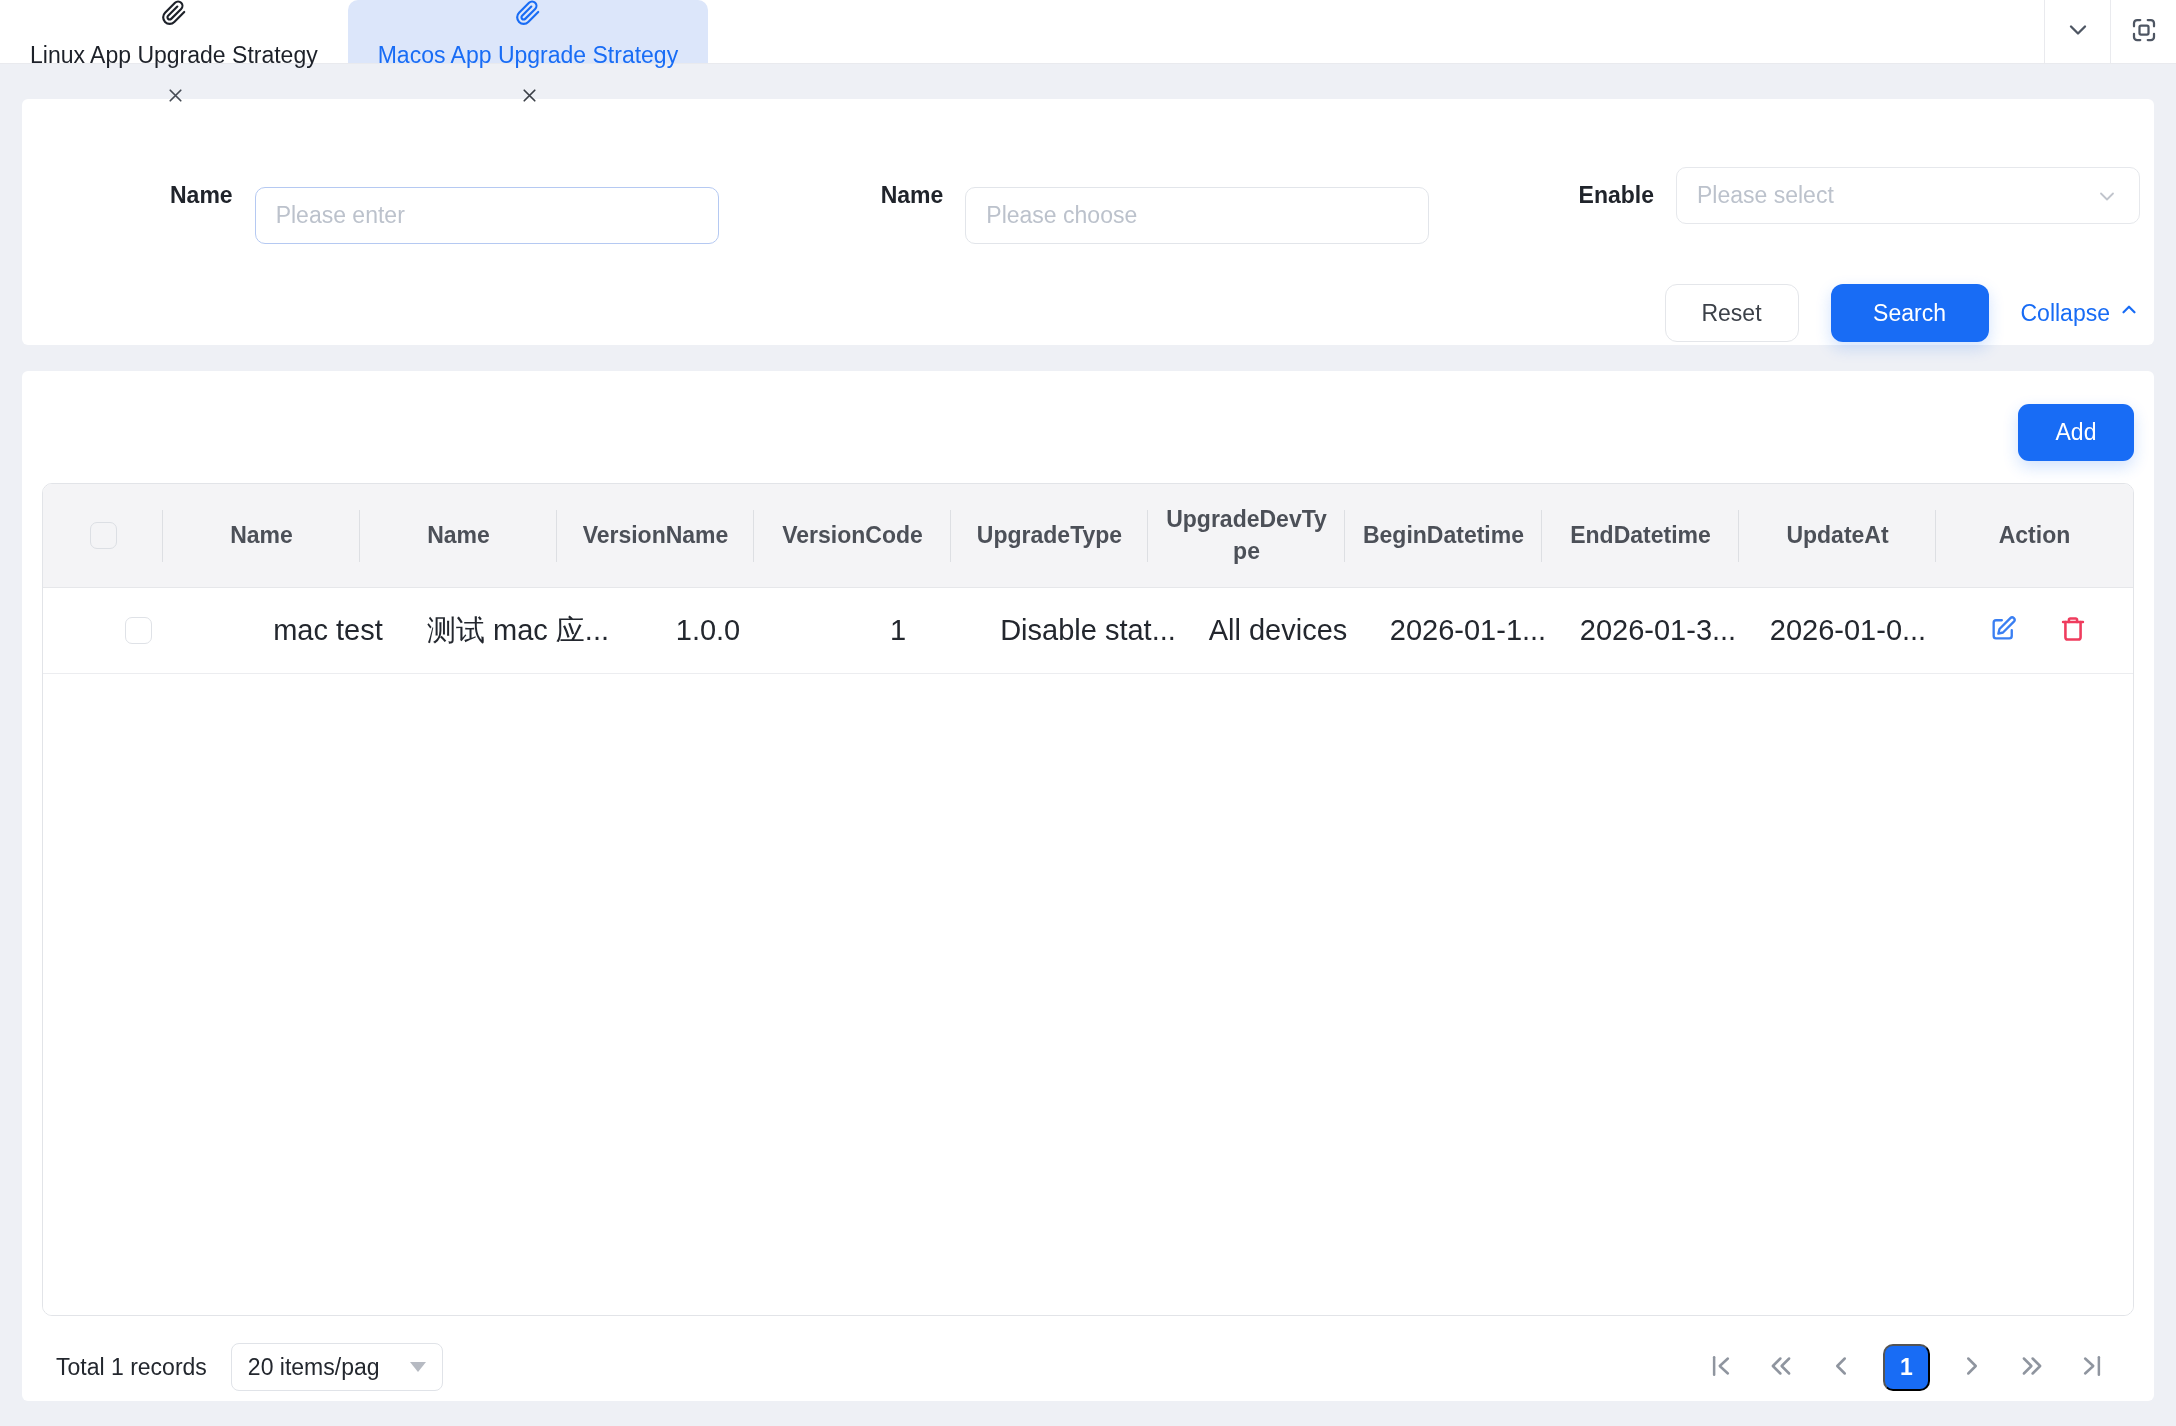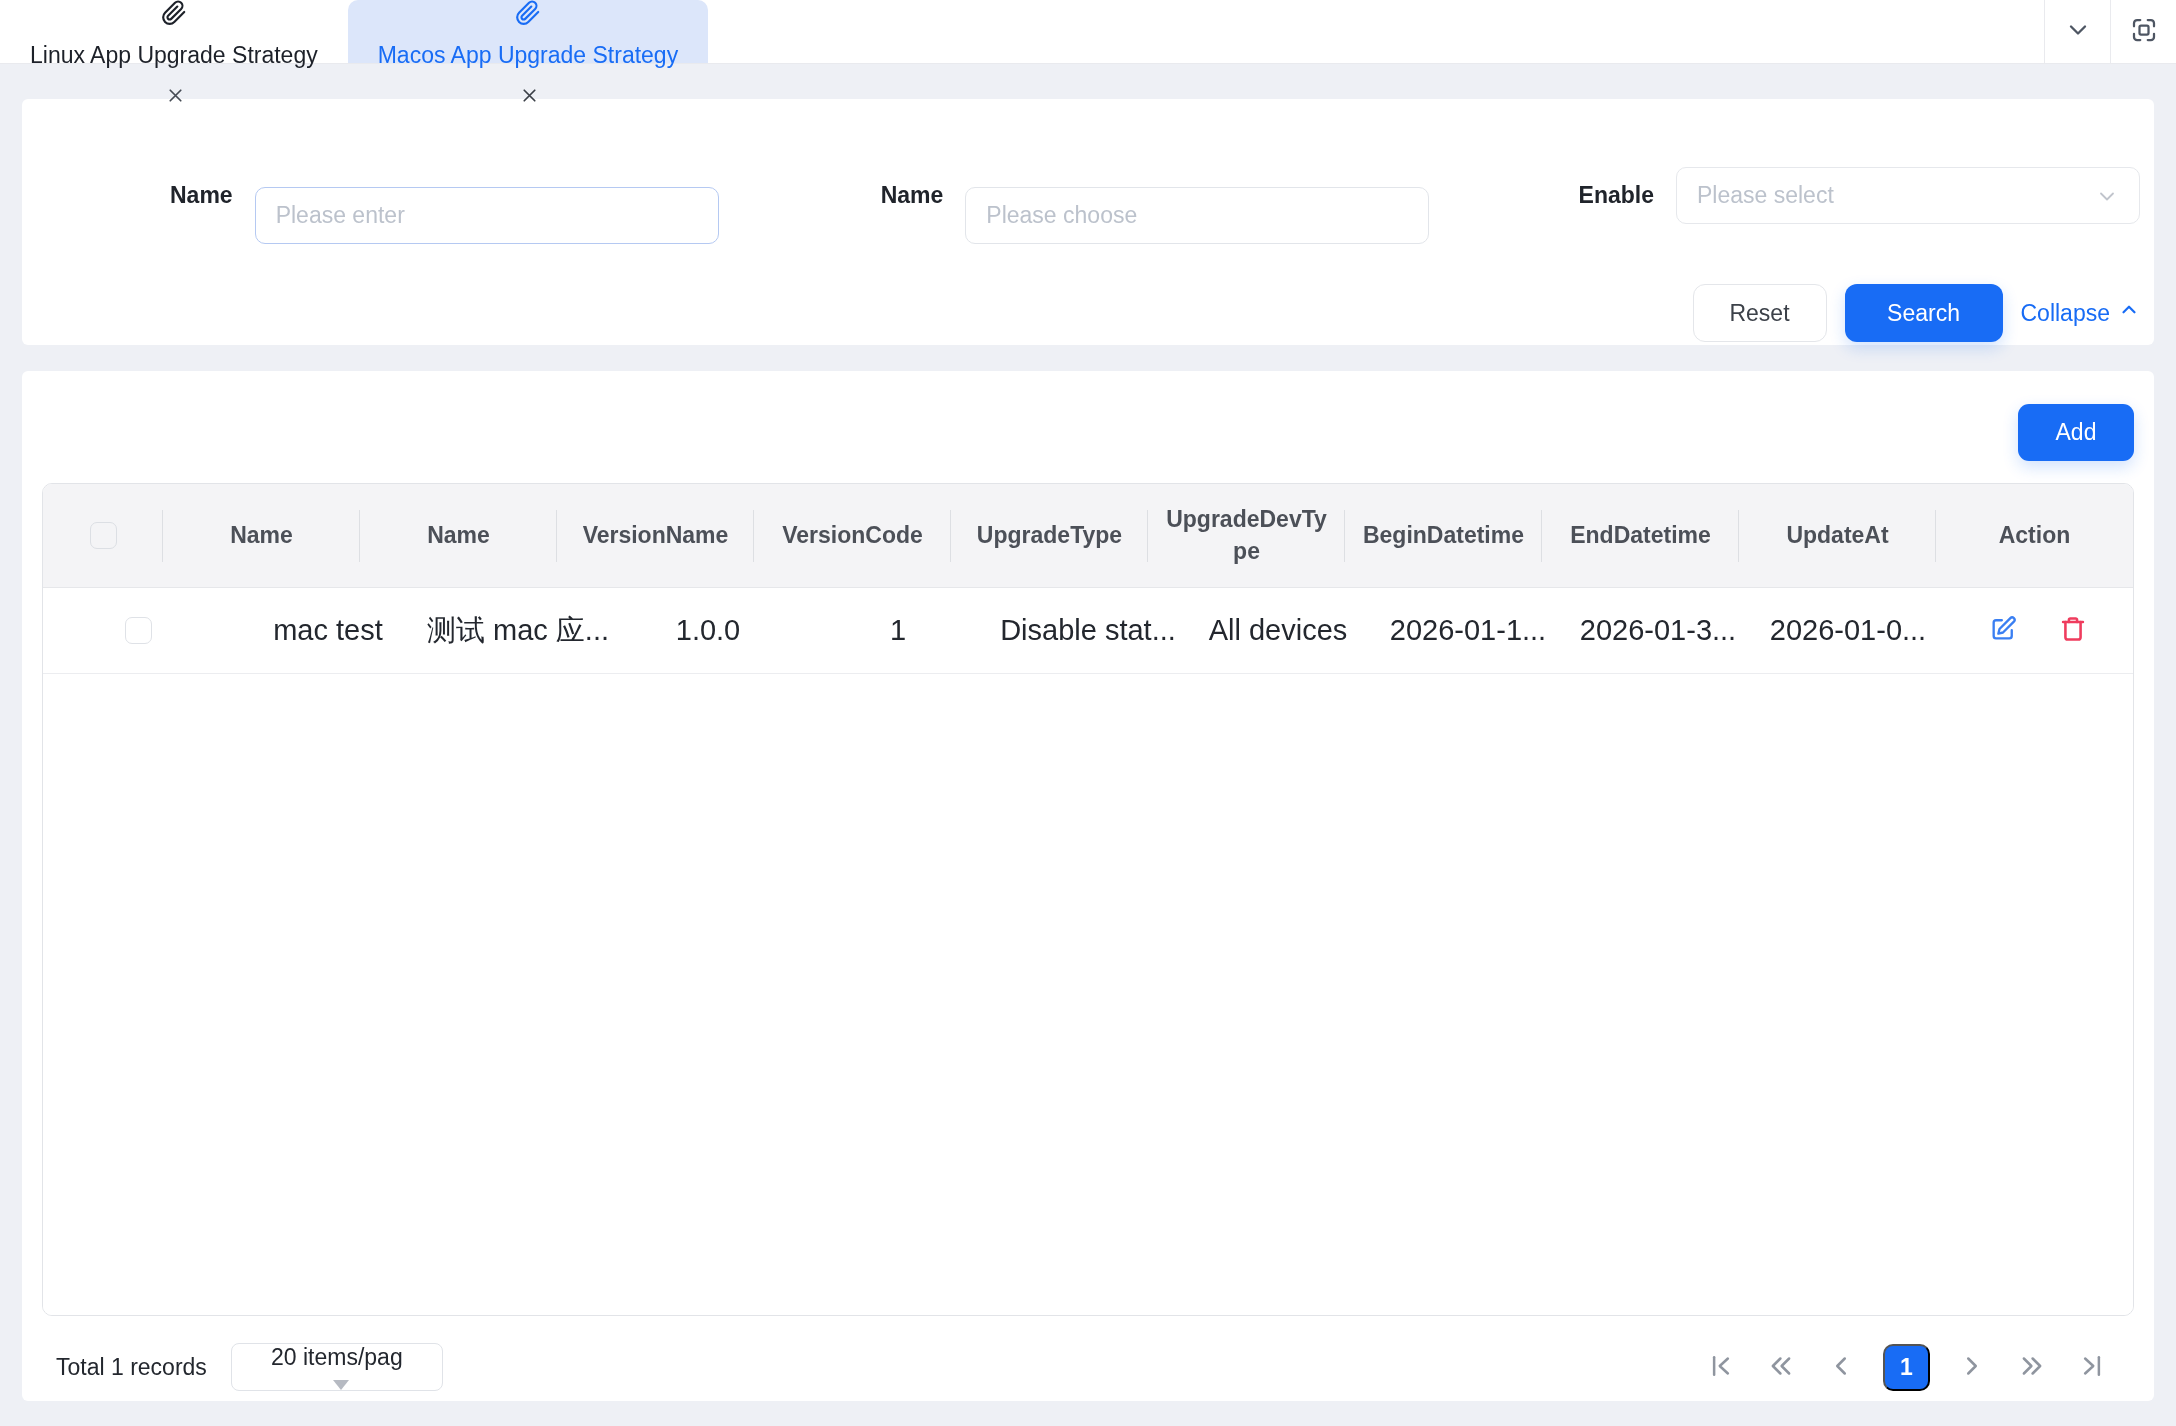--- a/index.html
+++ b/index.html
@@ -26,21 +26,21 @@
   
   .filter-card{margin:35px 22px 0;background:#fff;border-radius:6px;height:246px;padding-top:48px;}
   .filter-grid{display:grid;grid-template-columns:1fr 1fr 1fr;}
   .filter-field{display:flex;align-items:center;justify-content:flex-end;padding-right:14px;}
   .filter-label{font-size:23px;font-weight:600;color:#20242b;margin-right:22px;white-space:nowrap;}
   .filter-input{width:464px;height:57px;border:1.5px solid #e2e5ea;border-radius:10px;padding:0 20px;font-size:23px;color:#20242b;font-family:"Liberation Sans",sans-serif;outline:none;margin-top:40px;}
   .filter-input::placeholder{color:#bcc2cc;}
   .filter-input.blue-border{border-color:#b5c9f2;}
   .filter-select{width:464px;height:57px;border:1.5px solid #e6e8ec;border-radius:10px;padding:0 20px;display:flex;align-items:center;justify-content:space-between;font-size:23px;color:#bcc2cc;cursor:pointer;background:#fff;}
   .filter-select .sel-caret{color:#c0c4cc;display:flex;}
-  .filter-actions{display:flex;align-items:center;justify-content:flex-end;gap:18px;margin-top:40px;padding-right:14px;}
+  .filter-actions{display:flex;align-items:center;justify-content:flex-end;gap:32px;margin-top:40px;padding-right:14px;}
   .btn{height:58px;border-radius:12px;font-size:23px;display:inline-flex;align-items:center;justify-content:center;cursor:pointer;font-family:"Liberation Sans",sans-serif;}
   .btn-reset{width:134px;background:#fff;border:1.5px solid #e4e6ea;color:#3c4149;}
   .btn-search{width:158px;background:var(--accent);color:#fff;border:none;box-shadow:0 6px 16px rgba(24,108,245,.20);}
   .link-collapse{color:var(--accent);font-size:23px;display:flex;align-items:center;gap:8px;cursor:pointer;}
 
   
   .table-card{margin:26px 22px 0;background:#fff;border-radius:6px;height:1030px;padding:0 20px;display:flex;flex-direction:column;}
   .add-row{display:flex;justify-content:flex-end;margin-top:33px;}
   .btn-add{width:116px;height:57px;background:var(--accent);color:#fff;border:none;border-radius:11px;box-shadow:0 6px 16px rgba(24,108,245,.20);}
   .table-box{margin-top:22px;border:1px solid #e2e4e8;border-radius:10px;height:833px;overflow:hidden;display:flex;flex-direction:column;background:#fff;}
@@ -54,21 +54,21 @@
   .thead .checkbox{border-color:#dcdfe4;}
   .td-action{gap:42px;}
   .icon-btn{display:flex;align-items:center;cursor:pointer;background:none;border:none;padding:0;}
   .icon-edit{color:#3a7ff2;}
   .icon-delete{color:var(--danger);}
   .table-empty{flex:1;background:#fff;}
 
   
   .pagination{display:flex;align-items:center;margin-top:27px;padding:0 14px 0 14px;}
   .total-text{font-size:23px;color:#23272e;}
-  .page-size{margin-left:24px;width:212px;height:48px;border:1.5px solid #e0e3e8;border-radius:8px;display:flex;align-items:center;justify-content:space-between;padding:0 27px;font-size:23px;color:#23272e;cursor:pointer;background:#fff;overflow:hidden;flex-direction:column;}
+  .page-size{margin-left:24px;width:212px;height:48px;border:1.5px solid #e0e3e8;border-radius:8px;display:flex;align-items:center;justify-content:space-between;padding:0 16px;font-size:23px;color:#23272e;cursor:pointer;background:#fff;overflow:hidden;}
   .page-size-label{white-space:nowrap;overflow:hidden;}
   .caret-down{width:0;height:0;border-left:8px solid transparent;border-right:8px solid transparent;border-top:10px solid #b6bac2;flex:none;margin-left:8px;}
   .pager{margin-left:auto;display:flex;align-items:center;gap:24px;color:#8f959f;padding-right:10px;}
   .pager-btn{width:36px;height:36px;display:flex;align-items:center;justify-content:center;cursor:pointer;background:none;border:none;color:#8f959f;}
   .page-num{width:47px;height:47px;background:var(--accent);color:#fff;border-radius:10px;font-weight:bold;font-size:23px;display:flex;align-items:center;justify-content:center;cursor:pointer;}
 </style>
 </head>
 <body>
 
 <div class="page">

